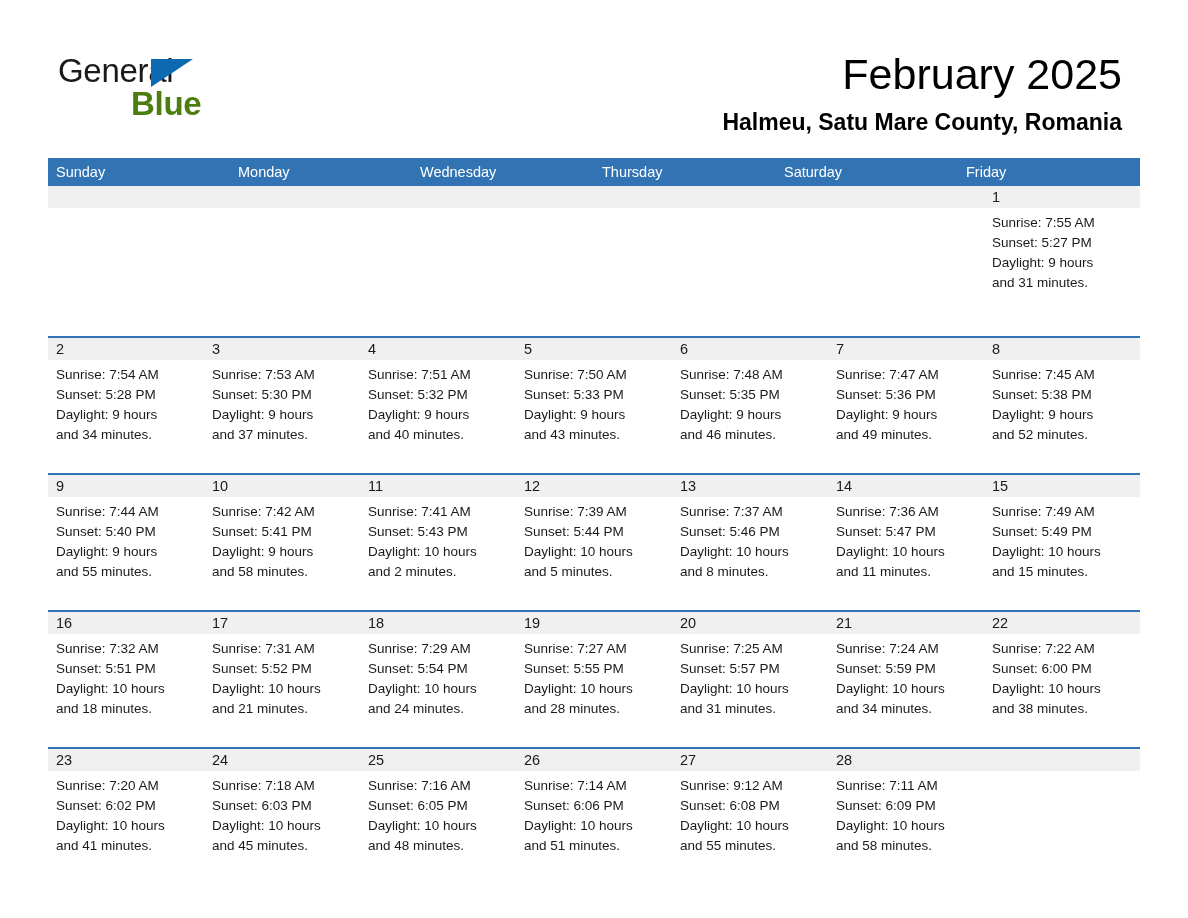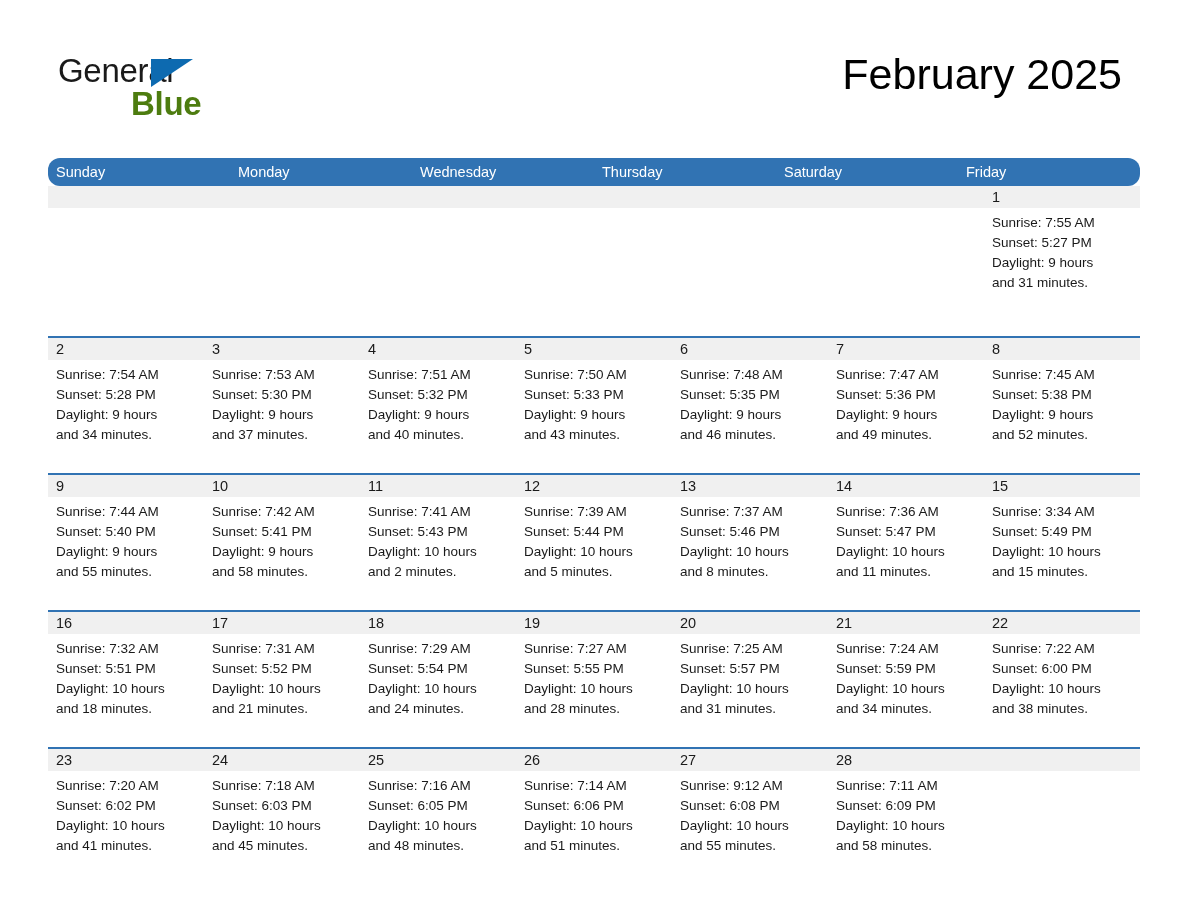--- a/index.html
+++ b/index.html
@@ -98,21 +98,20 @@
     left: 48px;
     top: 158px;
     width: 1092px;
   }
 
   .weekday-header {
     display: flex;
     width: 1092px;
     background: #3173b3;
     height: 28px;
-    border-radius: 12px;
   }
   .weekday-cell {
     flex: 1 1 0;
     box-sizing: border-box;
     padding: 5px 0 0 8px;
     color: #ffffff;
     font-size: 14.5px;
     line-height: 18px;
     white-space: nowrap;
     overflow: hidden;
@@ -175,20 +174,21 @@
   <div class="top">
 
     <div class="logo">
       <span class="logo-general">General</span>
       <span class="logo-flag"></span>
       <span class="logo-blue">Blue</span>
     </div>
 
     <div class="title-block">
       <div class="month-title">February 2025</div>
+      <div class="location-title">Halmeu, Satu Mare County, Romania</div>
     </div>
 
   </div>
 
   <div class="calendar">
 
     <div class="weekday-header">
       <div class="weekday-cell">Sunday</div>
       <div class="weekday-cell">Monday</div>
       <div class="weekday-cell">Wednesday</div>
@@ -321,21 +321,21 @@
               <div class="ln">Daylight: 10 hours</div>
               <div class="ln">and 8 minutes.</div>
             </div>
             <div class="bcell">
               <div class="ln">Sunrise: 7:36 AM</div>
               <div class="ln">Sunset: 5:47 PM</div>
               <div class="ln">Daylight: 10 hours</div>
               <div class="ln">and 11 minutes.</div>
             </div>
             <div class="bcell">
-              <div class="ln">Sunrise: 3:34 AM</div>
+              <div class="ln">Sunrise: 7:49 AM</div>
               <div class="ln">Sunset: 5:49 PM</div>
               <div class="ln">Daylight: 10 hours</div>
               <div class="ln">and 15 minutes.</div>
             </div>
           </div>
         </div>
         <div class="spacer-row"></div>
         <div class="week-row row-h-std">
           <div class="daterow">
             <div class="dcell">16</div>

